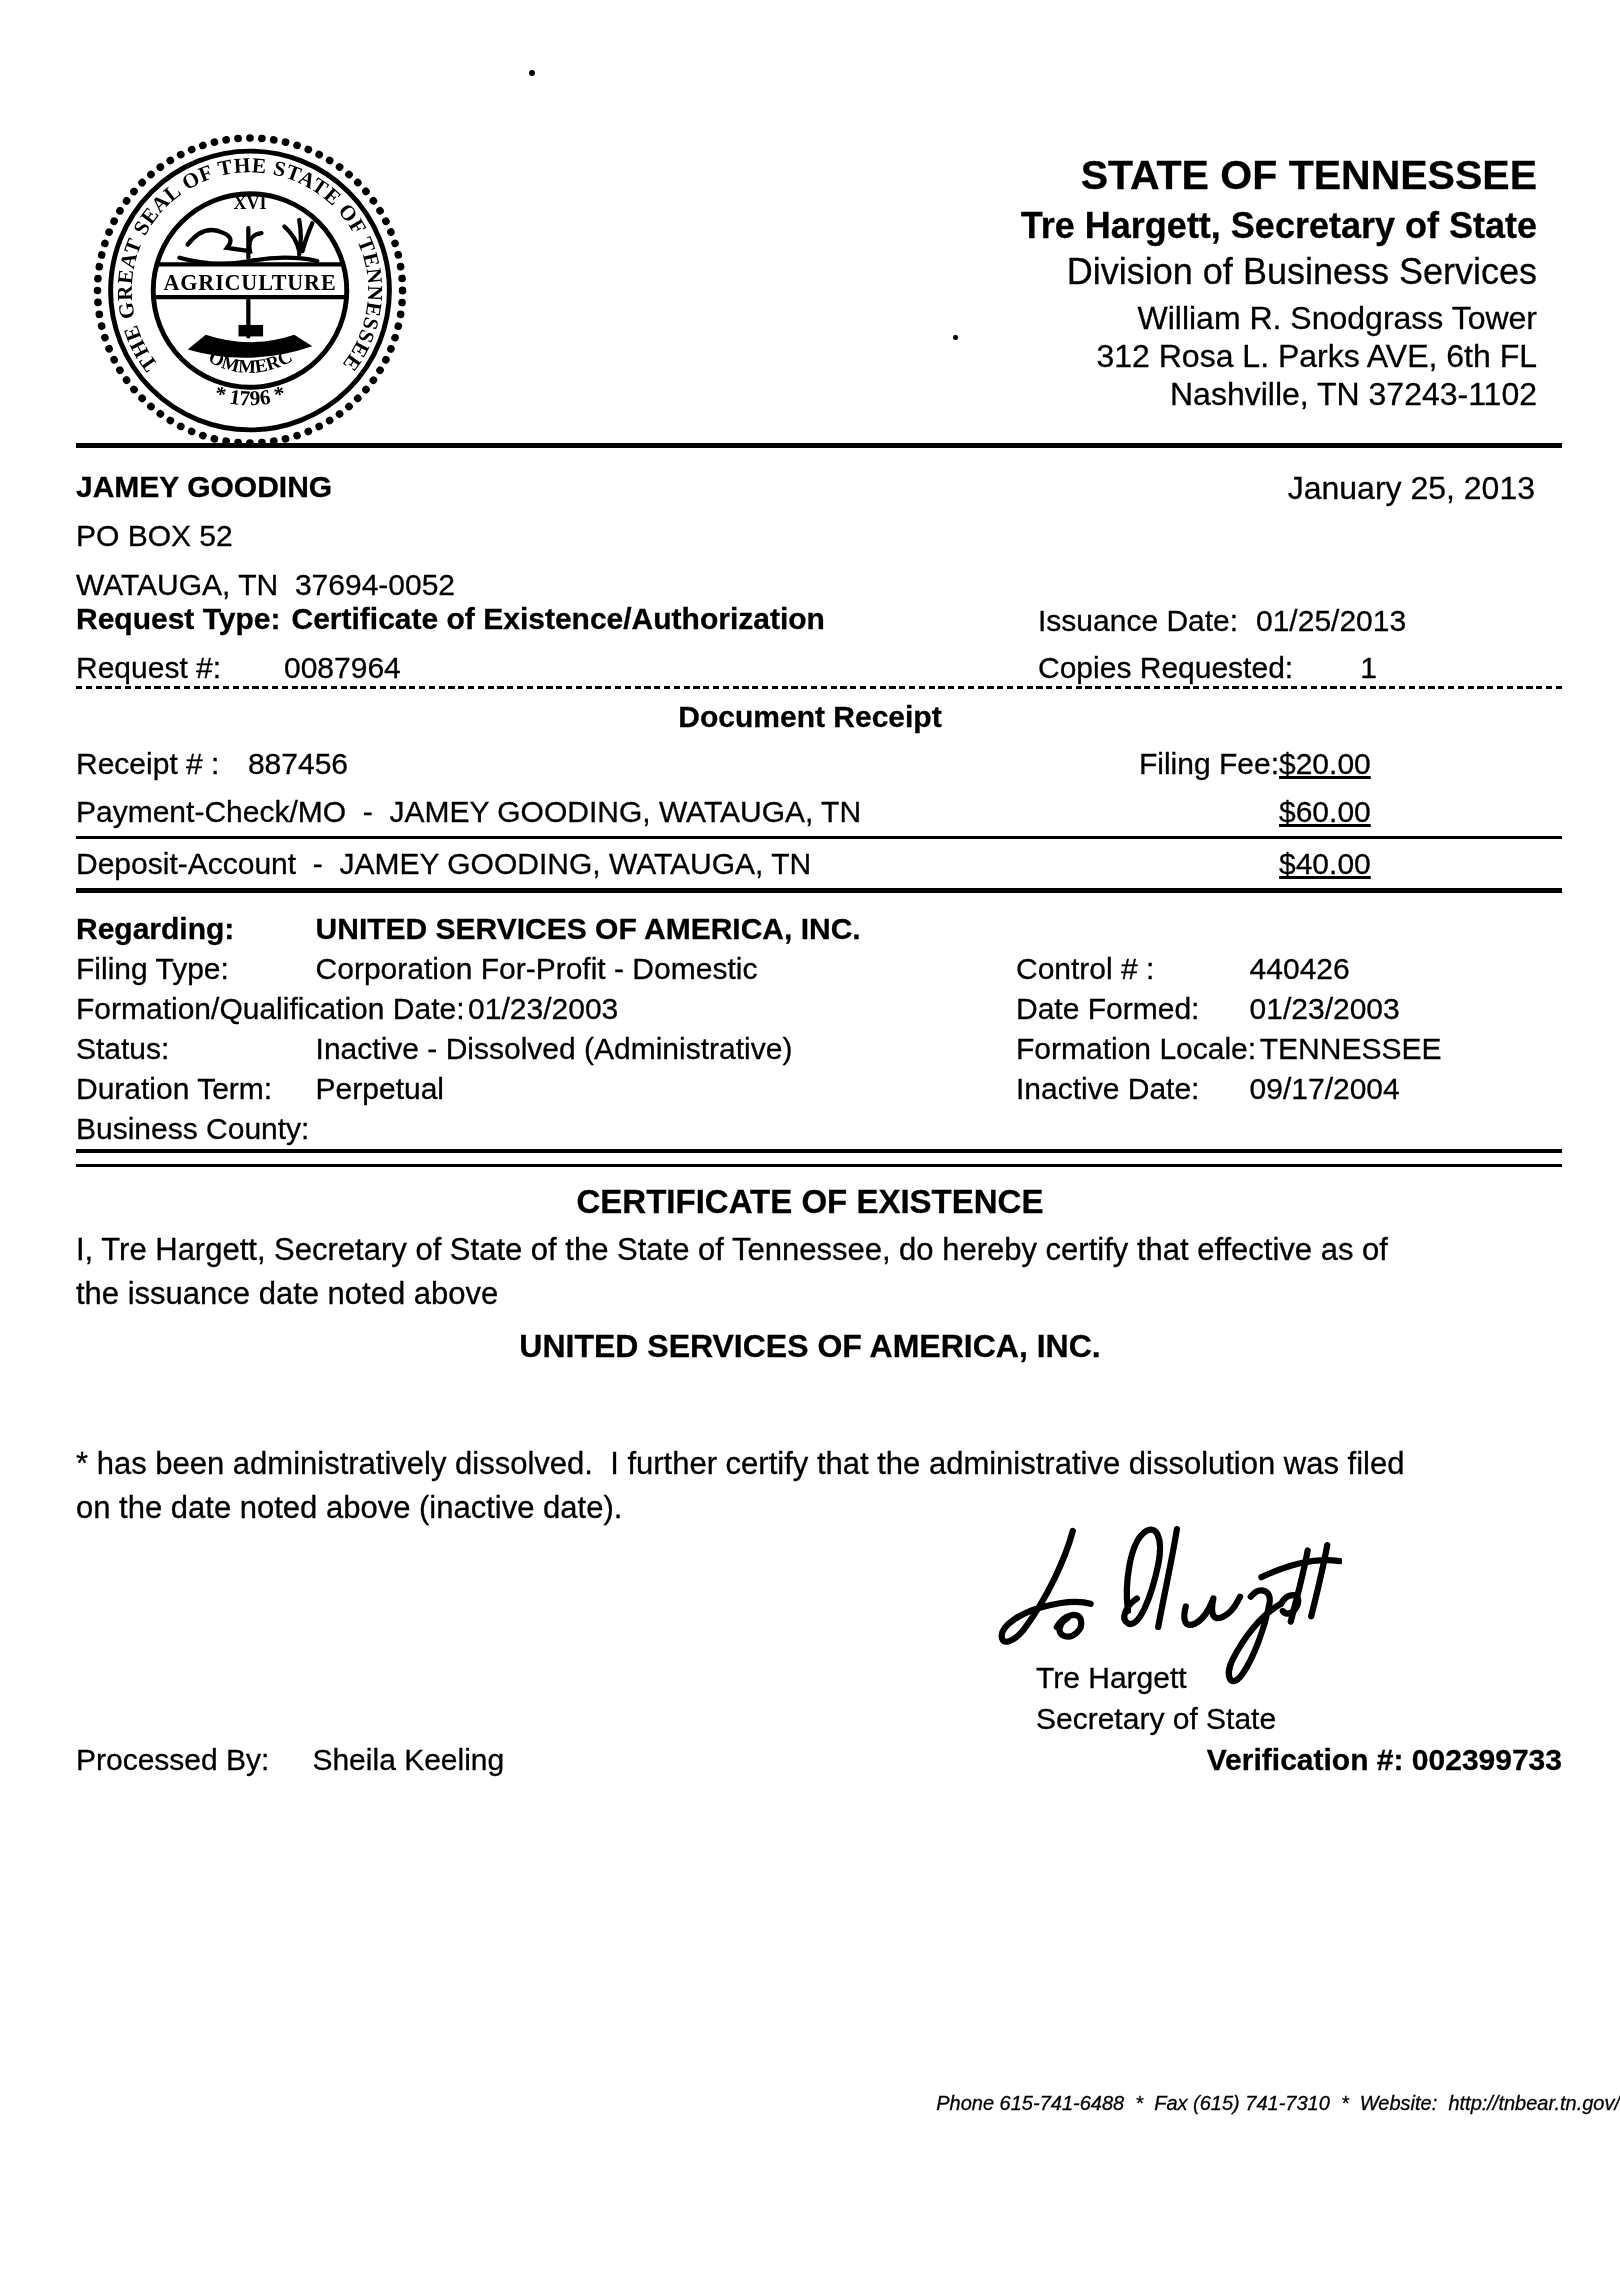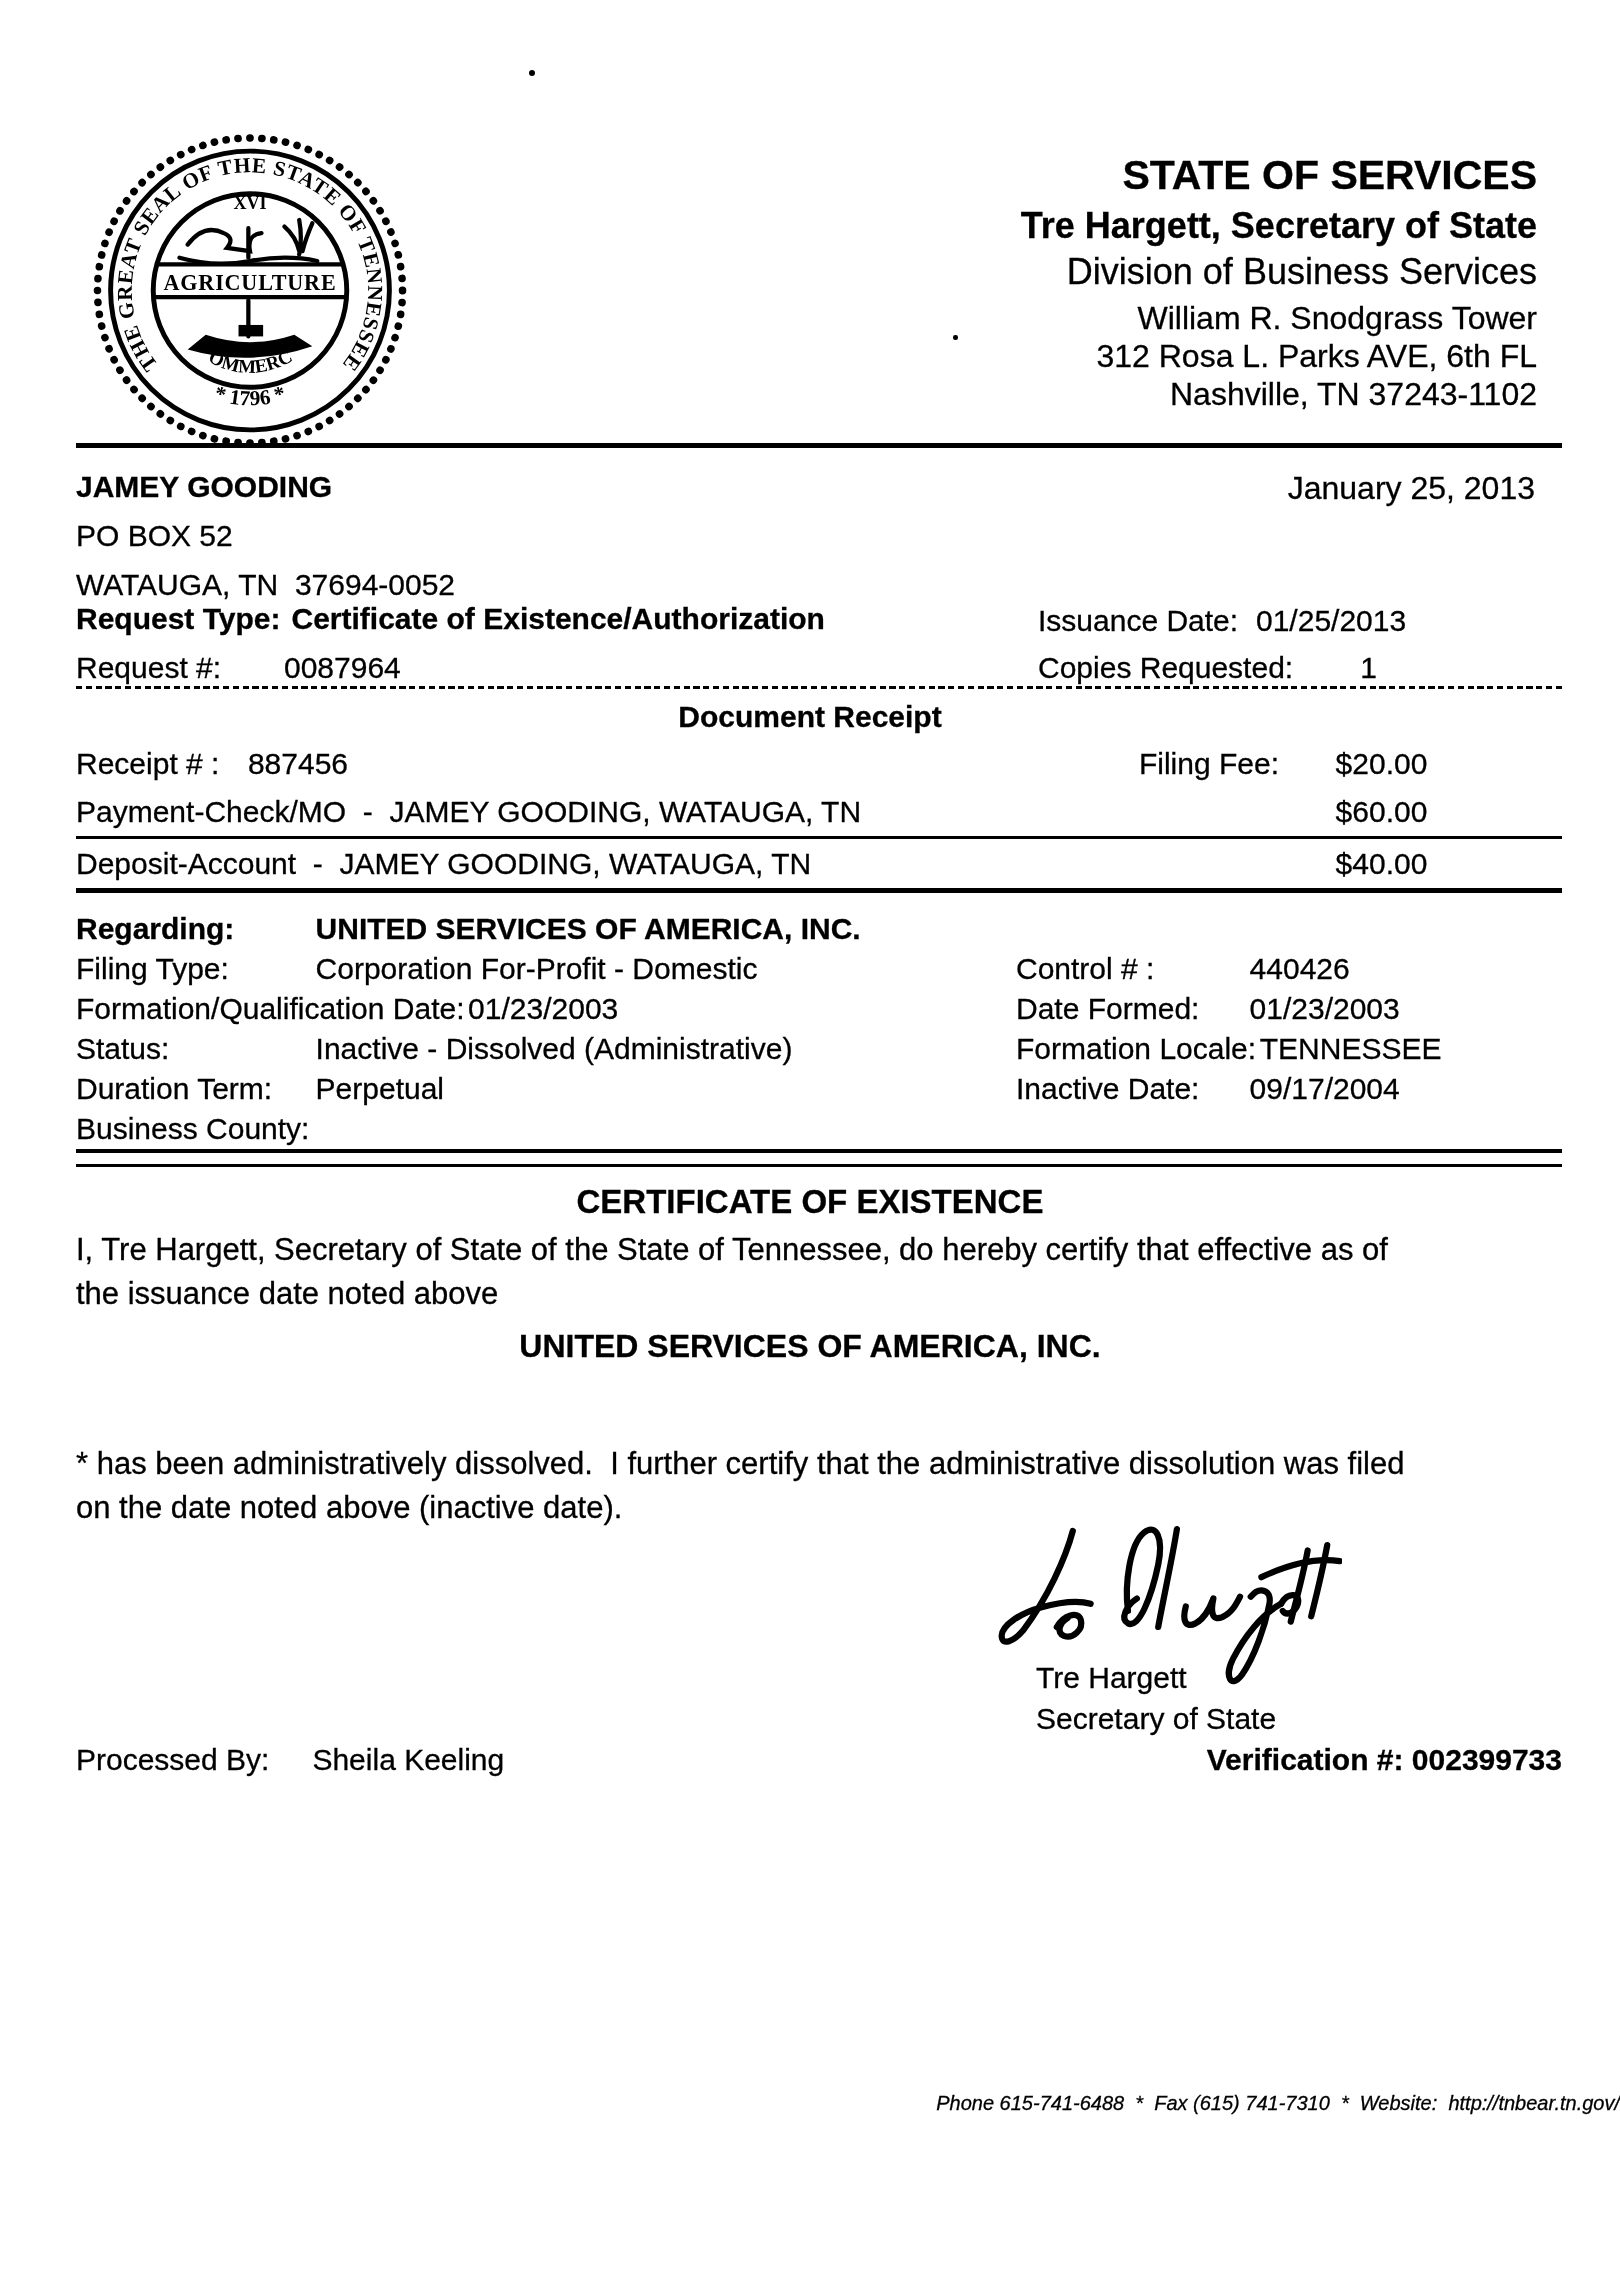--- a/index.html
+++ b/index.html
@@ -45,21 +45,21 @@
   .rr1{top:604px;}
   .rr2{top:651px;}
   .req-right .lab{min-width:218px;display:inline-block;}
   .copies-val{margin-left:67px;}
 
   .receipt-title{top:700px;left:0;right:0;text-align:center;font-size:30px;font-weight:700;}
   .receipt-row{left:76px;width:1486px;padding-right:78px;box-sizing:border-box;font-size:30px;display:flex;justify-content:space-between;}
   .rcpt1{top:747px;}
   .rcpt2{top:795px;}
   .rcpt3{top:847px;}
-  .amount{display:inline-block;width:205px;text-align:center;}
+  .amount{display:inline-block;width:205px;text-align:left;text-decoration:underline;}
   .rcpt-no-val{margin-left:28.5px;}
 
   .regarding{top:909px;left:76px;width:1486px;font-size:30px;line-height:40px;}
   .greg-row{display:flex;}
   .greg-left{flex:1;display:flex;}
   .greg-left .lab{min-width:236px;display:inline-block;}
   .greg-right{width:546px;display:flex;}
   .greg-right .lab{min-width:230px;display:inline-block;}
   .gval{padding-left:3.6px;}
 
@@ -121,21 +121,21 @@
     <g>
       <rect x="93" y="121" width="15" height="7" fill="#000"></rect>
       <path d="M 62,136 Q 100,147 138,134 L 127,127 Q 100,136 73,127 Z" fill="#000"></path>
     </g>
     <text font-size="11.5">
       <textPath href="#sealCom" startOffset="50%" text-anchor="middle">COMMERCE</textPath>
     </text>
   </svg>
 
   <div class="abs header-block">
-    <div class="hl1">STATE OF SERVICES</div>
+    <div class="hl1">STATE OF TENNESSEE</div>
     <div class="hl2">Tre Hargett, Secretary of State</div>
     <div class="hl3">Division of Business Services</div>
     <div class="hl4">William R. Snodgrass Tower</div>
     <div class="hl5">312 Rosa L. Parks AVE, 6th FL</div>
     <div class="hl6">Nashville, TN 37243-1102</div>
   </div>
 
   <div class="abs rule rule-header"></div>
 
   <div class="abs addressee">

